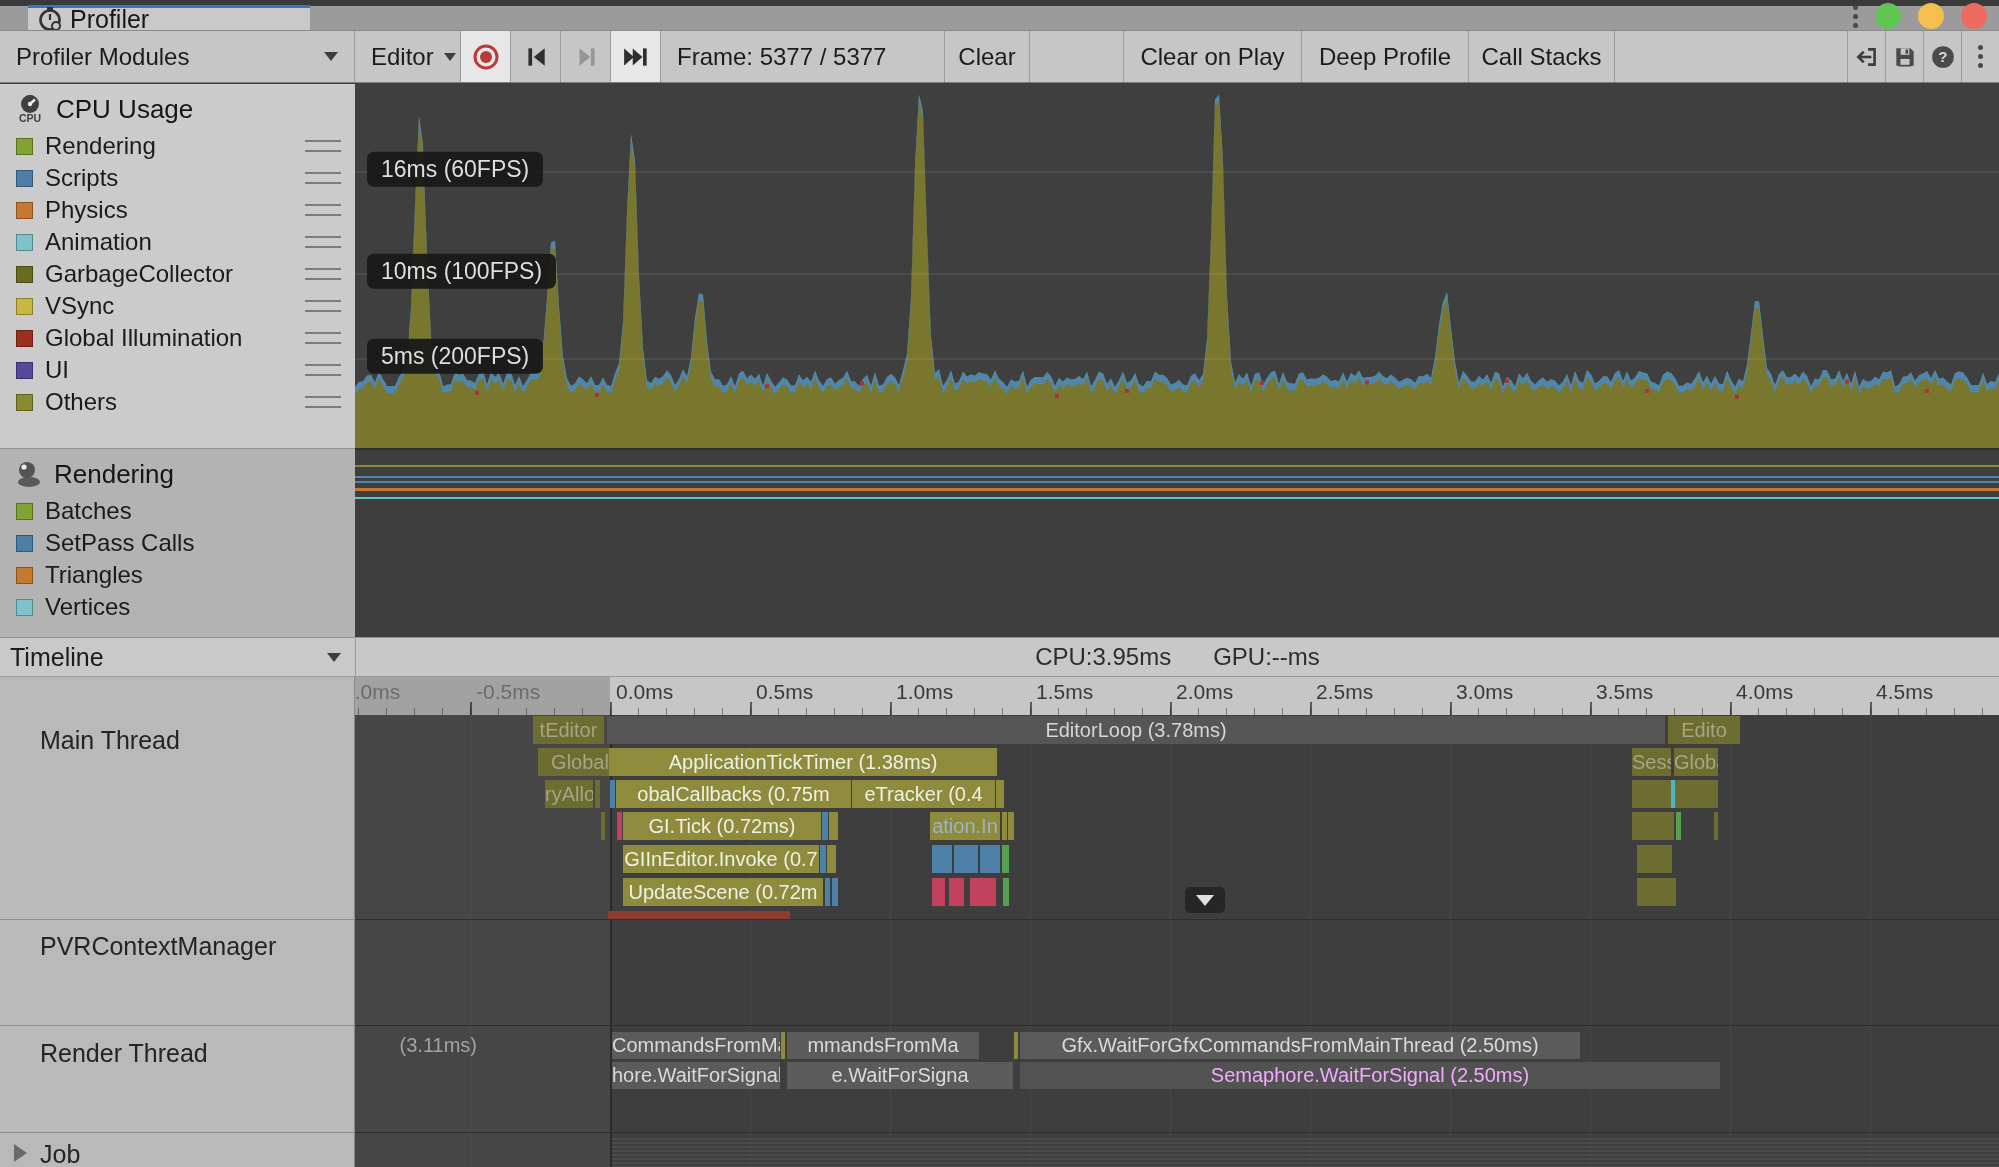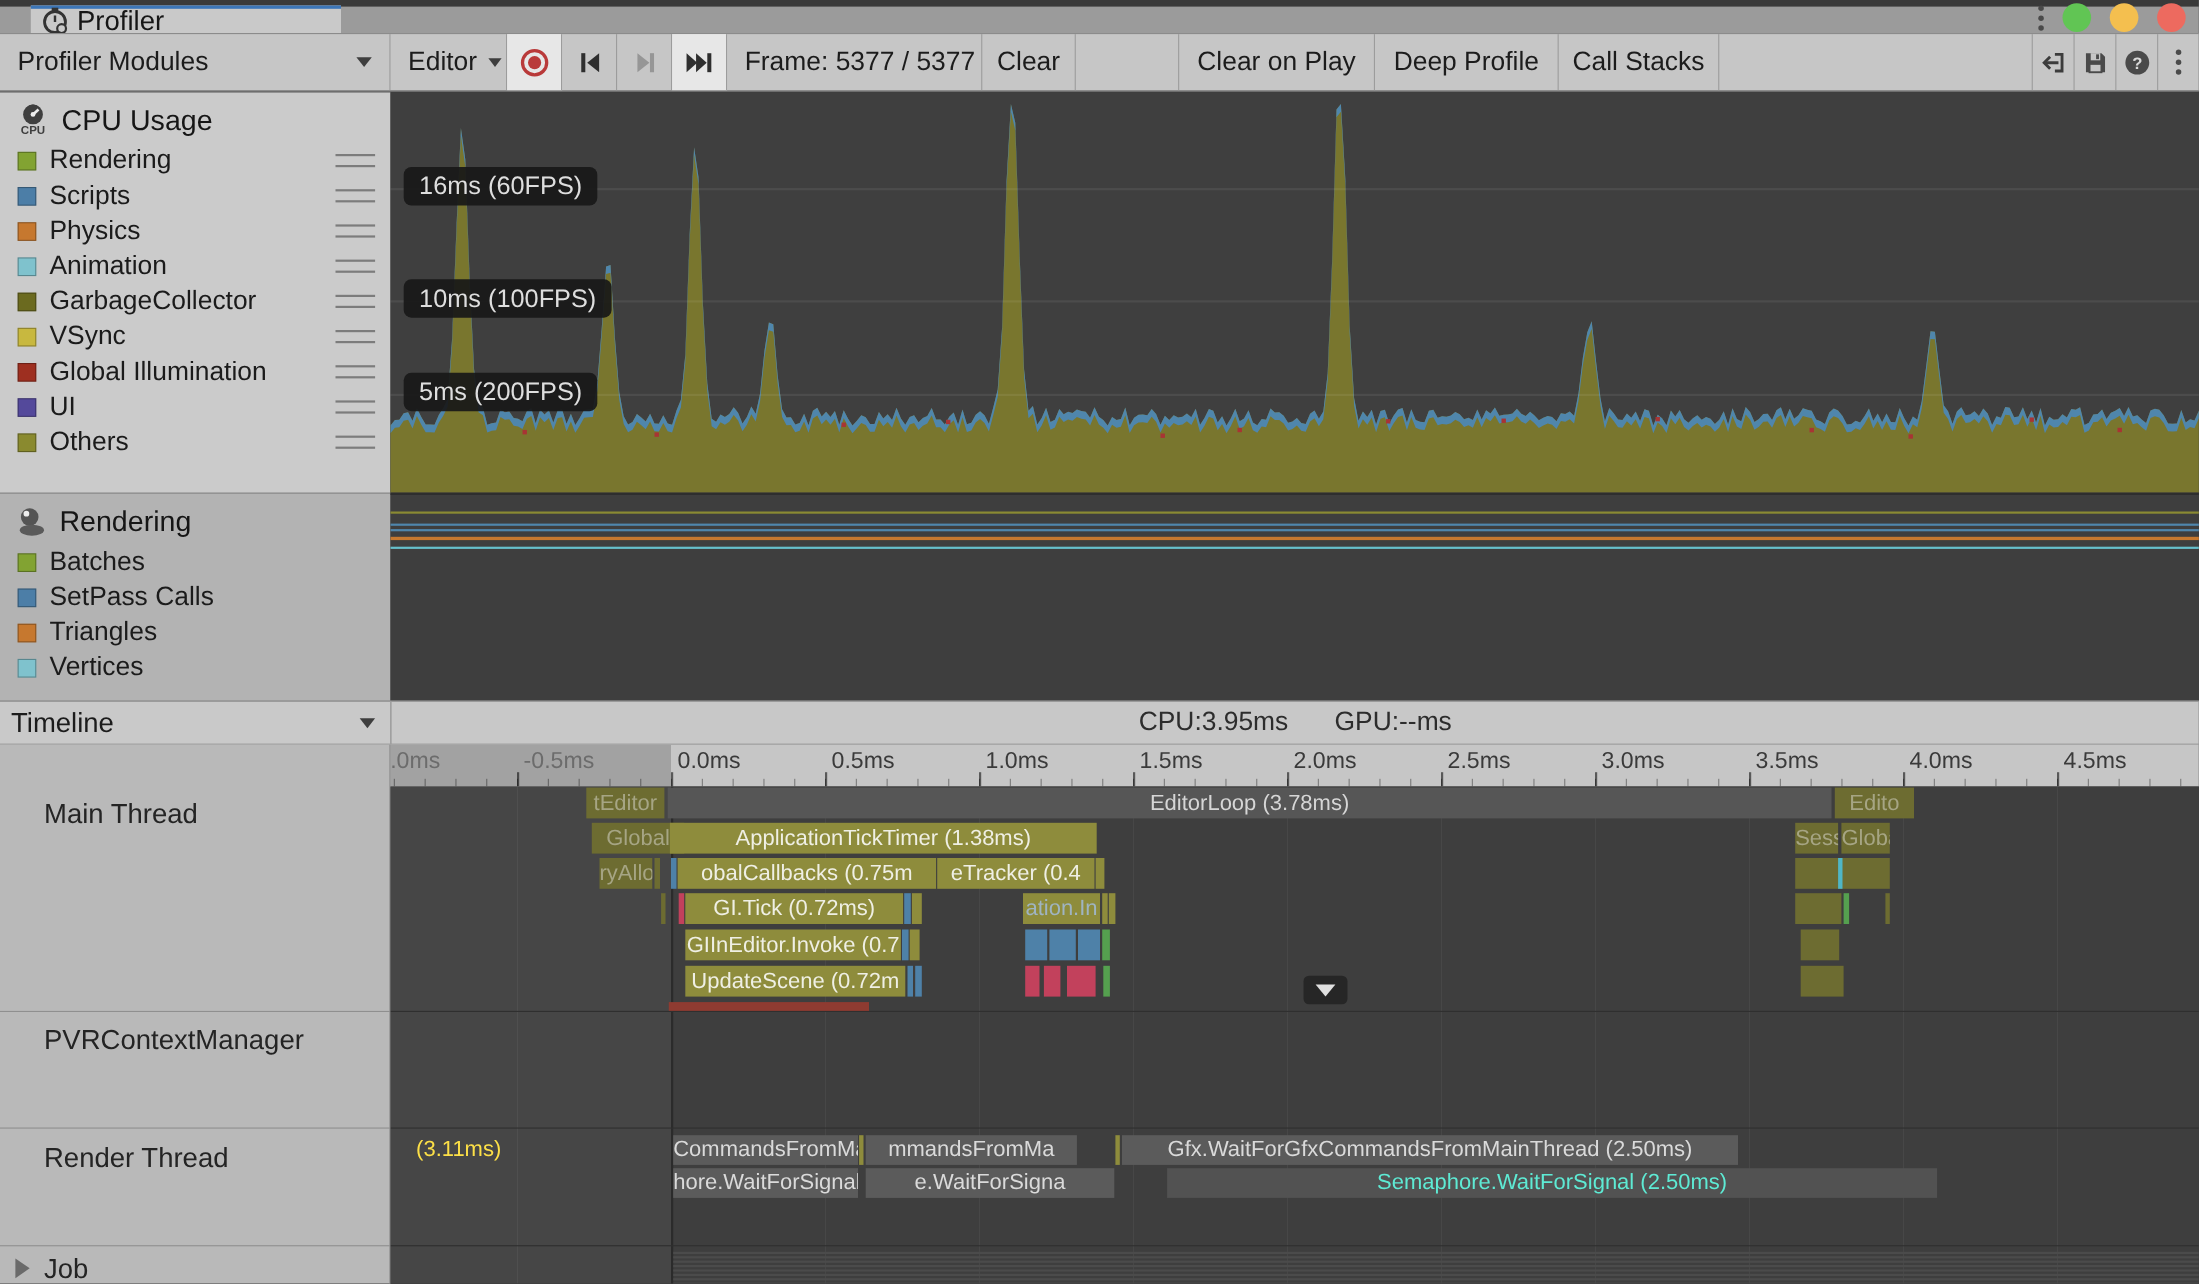--- a/index.html
+++ b/index.html
@@ -79,27 +79,27 @@
   .gline.boundary { width:2px; background:#2B2B2B; }
   .tsec { position:absolute; left:0; width:1644px; overflow:hidden; }
   .tsec.b-top { border-top:1px solid #2F2F2F; }
 
   .bar { position:absolute; height:28px; line-height:28px; font-size:20px; text-align:center;
          overflow:hidden; white-space:nowrap; color:#E9E9E0; }
   .c-olive    { background:#8E8C3C; color:#EFEFE4; }
   .c-olivedim { background:#6D6C31; color:#A6A584; }
   .c-gray     { background:#565656; color:#D6D6D6; }
   .c-rtgray   { background:#5B5B5B; color:#DADADA; }
-  .c-rtsem    { background:#525252; color:#5eead4;margin-left:41px; }
+  .c-rtsem    { background:#525252; color:#f0abfc; }
   .c-blue     { background:#4E81A8; }
   .c-cyan     { background:#4FB6C6; }
   .c-red      { background:#C2415C; }
   .c-green    { background:#55A04F; }
   .c-darkred  { background:#8F3B31; }
-  .c-remnant  { background:transparent; color:#fde047; text-align:center; }
+  .c-remnant  { background:transparent; color:#a3a3a3; text-align:right; }
   .t-dim { color:#9FB4C2; }
   .more-marker { position:absolute; width:40px; height:26px; background:#262626; border-radius:5px;
                  display:flex; align-items:center; justify-content:center; }
   .more-marker i { width:0; height:0; border-left:9px solid transparent; border-right:9px solid transparent; border-top:11px solid #E0E0E0; }
   .job-stripe { position:absolute; height:2px; background:#4B4B4B; }
 
   svg text { font-family:"Liberation Sans", sans-serif; }
 </style>
 </head>
 <body>
@@ -154,21 +154,21 @@
       <rect x="16.5" y="4" width="3.4" height="16" fill="#969696"></rect>
     </svg>
   </div>
   <div class="tseg transport active">
     <svg width="28" height="26" viewBox="0 0 26 24">
       <path d="M2 4 L11 12 L2 20 Z" fill="#2e2e2e"></path>
       <path d="M10 4 L19 12 L10 20 Z" fill="#2e2e2e"></path>
       <rect x="19.5" y="4" width="3.4" height="16" fill="#2e2e2e"></rect>
     </svg>
   </div>
-  <div class="tseg" style="width:232px">
+  <div class="tseg" style="width:284px">
     <span>Frame: 5377 / 5377</span>
   </div>
   <div class="tseg tbtn" style="width:85px">
     <span>Clear</span>
   </div>
   <div class="tseg" style="width:94px"></div>
   <div class="tseg tbtn" style="width:178px">
     <span>Clear on Play</span>
   </div>
   <div class="tseg tbtn" style="width:167px">

